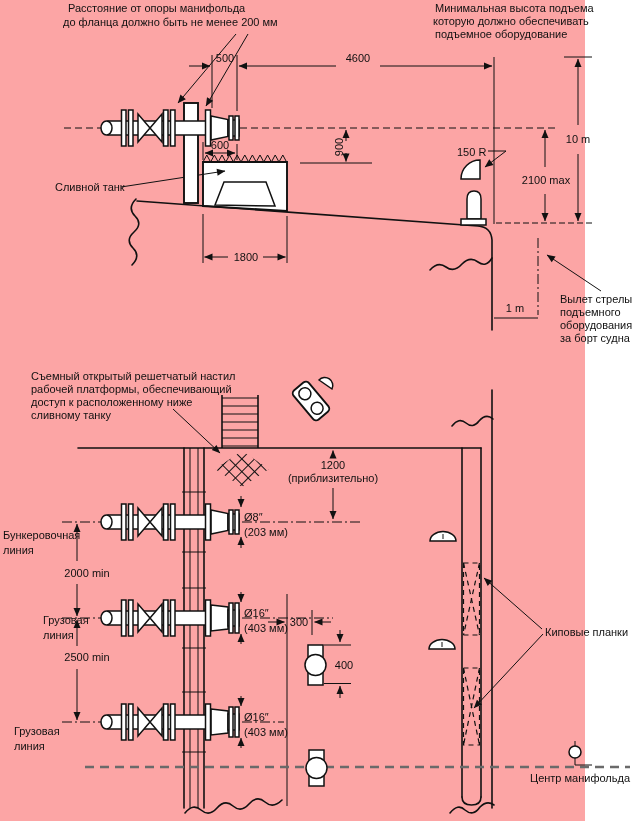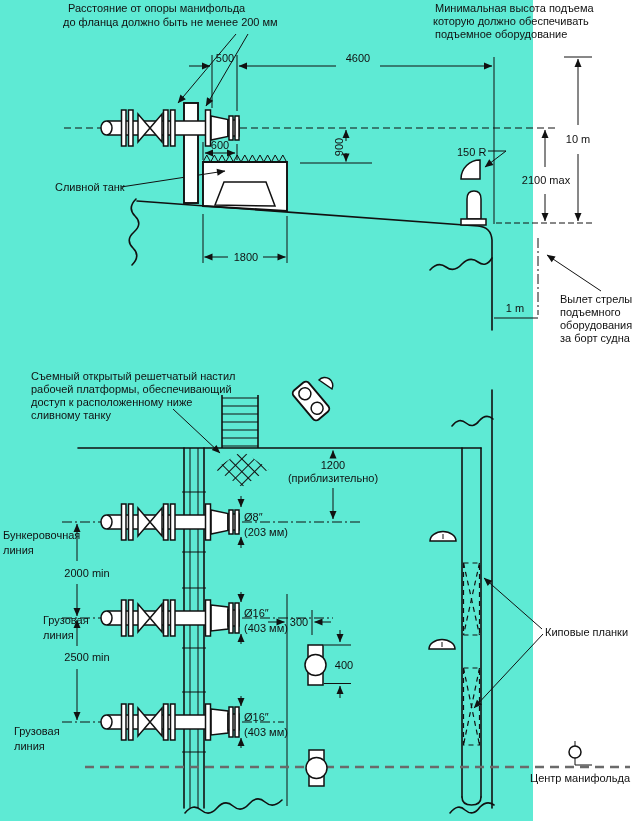--- a/index.html
+++ b/index.html
@@ -1,16 +1,16 @@
 <!DOCTYPE html>
 <html><head>
 <meta charset="utf-8">
 <style>
   html,body{margin:0;padding:0;background:#fff;}
-  .page{width:533px;height:821px;background:#5eead4;position:relative;font-family:"Liberation Sans",sans-serif;}
+  .page{width:585px;height:821px;background:#fca5a5;position:relative;font-family:"Liberation Sans",sans-serif;}
   svg{display:block;}
   .t{font-family:"Liberation Sans",sans-serif;font-size:11px;fill:#111;}
   .tm{text-anchor:middle;}
   .ln{stroke:#111;stroke-width:1.6;fill:none;stroke-linecap:round;}
   .thin{stroke:#111;stroke-width:1;fill:none;}
   .dim{stroke:#111;stroke-width:1;fill:none;}
   .wf{fill:#fff;stroke:#111;stroke-width:1.5;}
   .wf2{fill:#fff;stroke:#111;stroke-width:1.9;}
   .cl{stroke:#111;stroke-width:1;fill:none;stroke-dasharray:7,4;}
   .dd{stroke:#111;stroke-width:1;fill:none;stroke-dasharray:10,3,2,3;}

